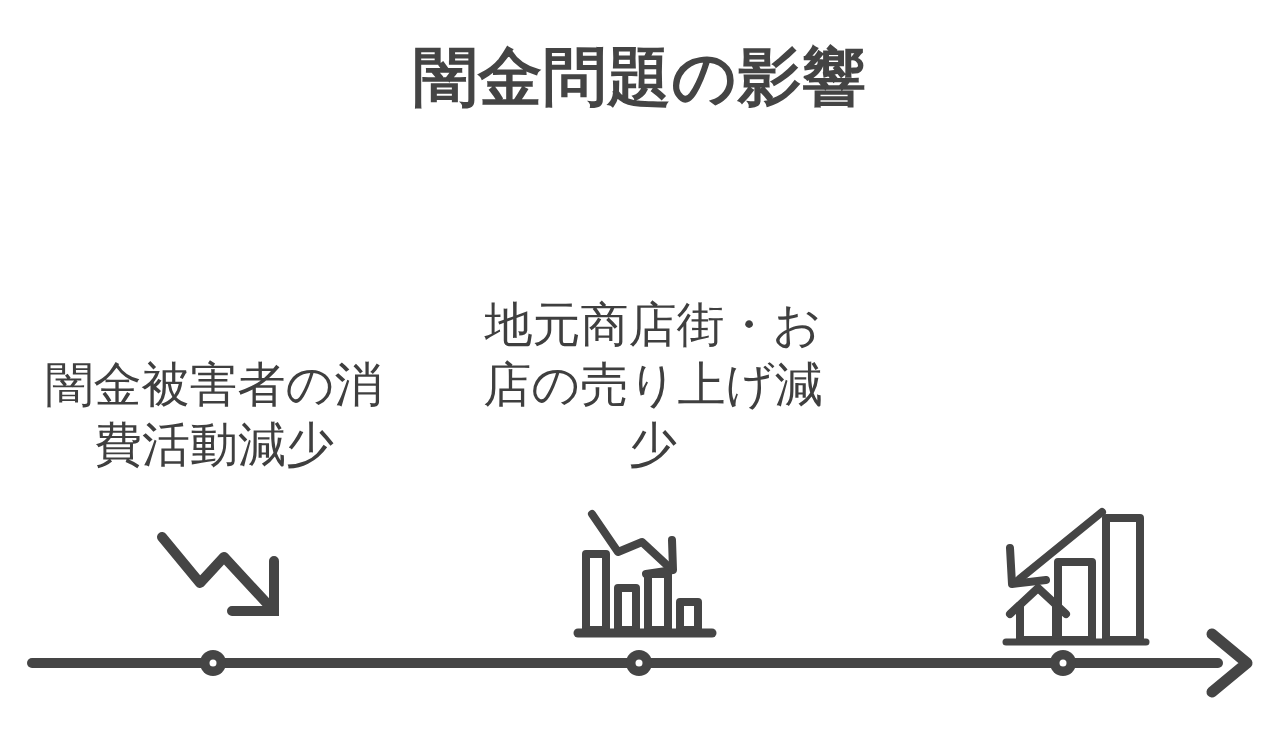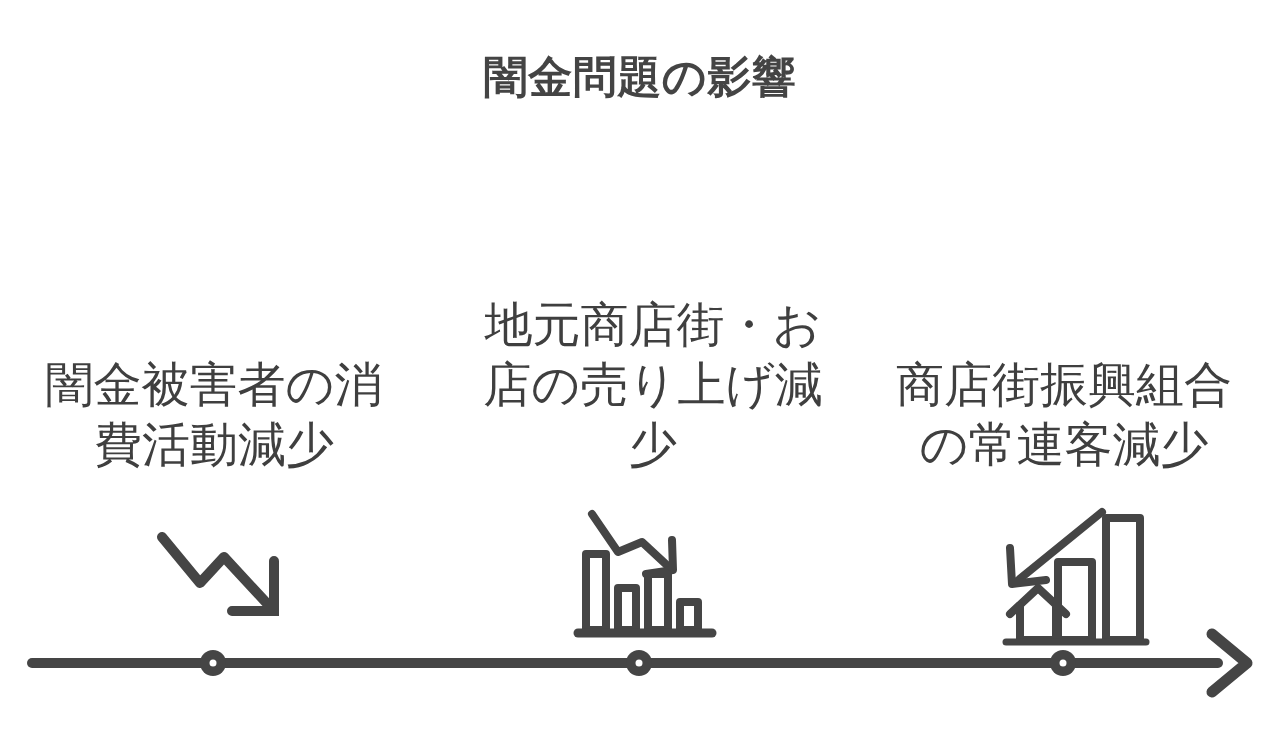--- a/index.html
+++ b/index.html
@@ -24,21 +24,21 @@
     background: #ffffff;
   }
 
   
   #title {
     position: absolute;
     left: 0;
     top: 42px;
     width: 1280px;
     text-align: center;
-    font-size: 44px;
+    font-size: 64px;
     line-height: 70px;
     font-weight: 700;
     color: #444444;
     letter-spacing: 0.5px;
     white-space: nowrap;
   }
 
   
   .milestone {
     position: absolute;
@@ -90,23 +90,20 @@
   <div id="title">闇金問題の影響</div>
 
   <div class="milestone" id="ms-0">
     <div class="ms-label">闇金被害者の消費活動減少</div>
   </div>
 
   <div class="milestone" id="ms-1">
     <div class="ms-label">地元商店街・お店の売り上げ減少</div>
   </div>
 
-  <div class="milestone" id="ms-2">
-    <div class="ms-label">商店街振興組合の常連客減少</div>
-  </div>
 
   <div class="icon-wrap" id="icon-0">
     <svg width="148" height="100" viewBox="0 0 148 100" fill="none" stroke="#454545" stroke-width="10" stroke-linecap="round" stroke-linejoin="round">
       <path d="M14 12 L52 58 L76 32 L126 86"></path>
       <path d="M126 36 L126 86 L84 86" stroke-linejoin="miter"></path>
     </svg>
   </div>
 
   <div class="icon-wrap" id="icon-1">
     <svg width="152" height="140" viewBox="0 0 152 140" fill="none" stroke="#454545" stroke-width="8" stroke-linecap="round" stroke-linejoin="round">

